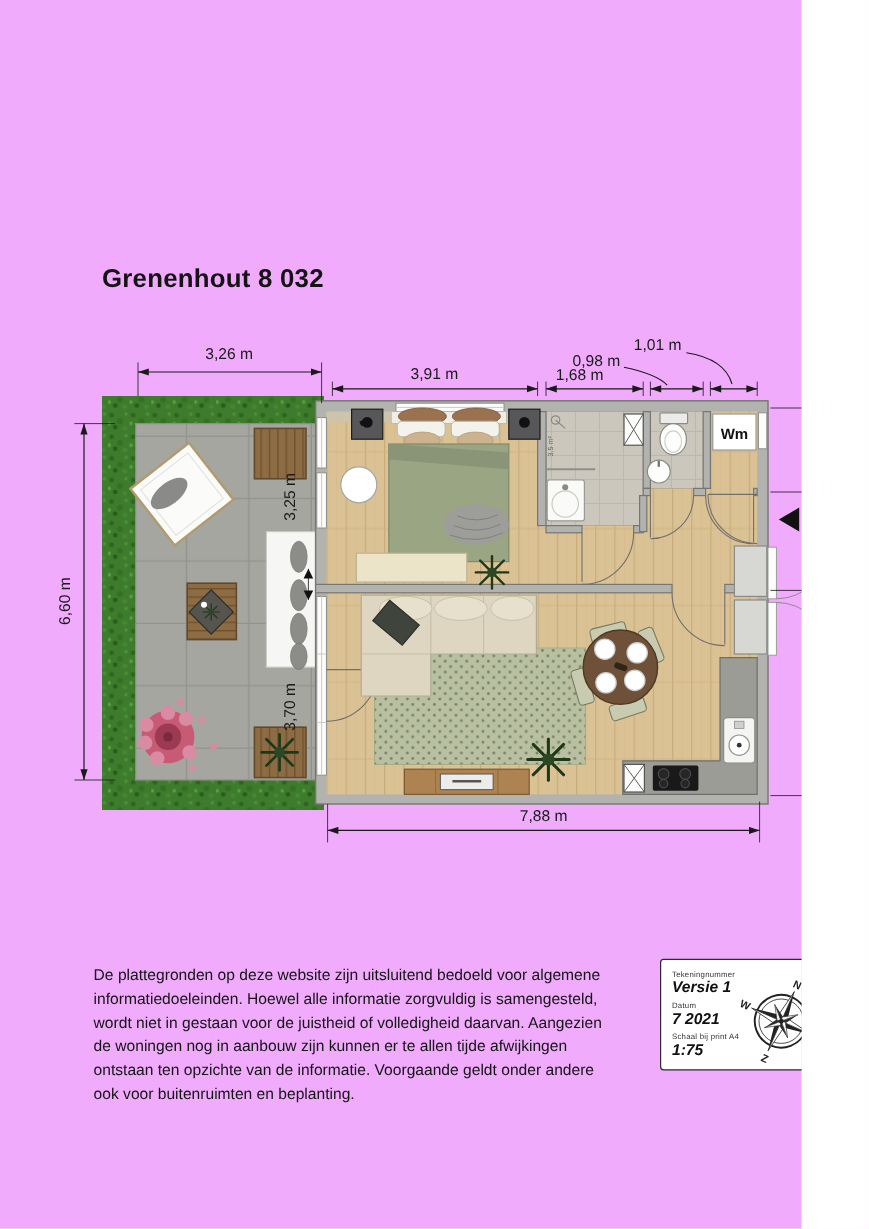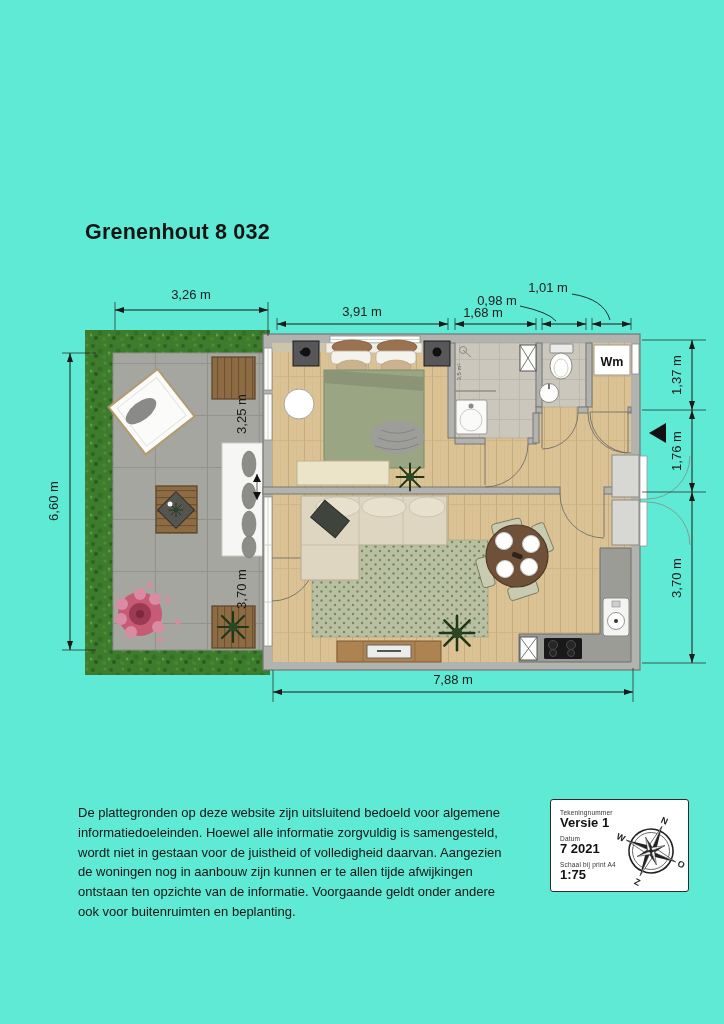--- a/index.html
+++ b/index.html
@@ -1,29 +1,29 @@
 <!DOCTYPE html>
 <html><head>
 <meta charset="utf-8">
 <style>
   html,body{margin:0;padding:0;background:#fff;}
-  .page{position:relative;width:724px;height:1024px;background:#5eead4;overflow:hidden;
+  .page{position:relative;width:668px;height:1024px;background:#f0abfc;overflow:hidden;
         font-family:"Liberation Sans",sans-serif;}
   .title{position:absolute;left:85px;top:220px;font-size:21.5px;font-weight:600;color:#141414;
          letter-spacing:.2px;}
   .plan-svg{position:absolute;left:0;top:0;}
   .dim{font-family:"Liberation Sans",sans-serif;font-size:13px;fill:#1a1a1a;}
   .tiny{font-family:"Liberation Sans",sans-serif;font-size:6px;fill:#666;}
   .wm{font-family:"Liberation Sans",sans-serif;font-size:12.5px;font-weight:bold;fill:#111;}
   .disclaimer{position:absolute;left:78px;top:803px;width:432px;font-size:13px;line-height:1.52;
               color:#141414;}
   .infobox{position:absolute;left:550px;top:799px;width:139px;height:93px;border:1.6px solid #2b2b2b;
            border-radius:3px;background:#fff;box-sizing:border-box;padding:9px 0 0 9px;}
   .infobox .lbl{font-size:6.5px;color:#333;letter-spacing:.2px;line-height:1.1;}
-  .infobox .val{font-size:13px;font-weight:600;color:#111;line-height:1.15;margin-bottom:4px;}
+  .infobox .val{font-size:13px;font-weight:600;color:#111;line-height:1.15;margin-bottom:4px;font-style:italic;}
   .compass{position:absolute;left:58px;top:11px;}
   .compass text{font-family:"Liberation Sans",sans-serif;font-size:9px;font-weight:bold;fill:#222;}
 </style>
 </head>
 <body>
 
 <div class="page">
 
   <div class="title">Grenenhout 8 032</div>
 

